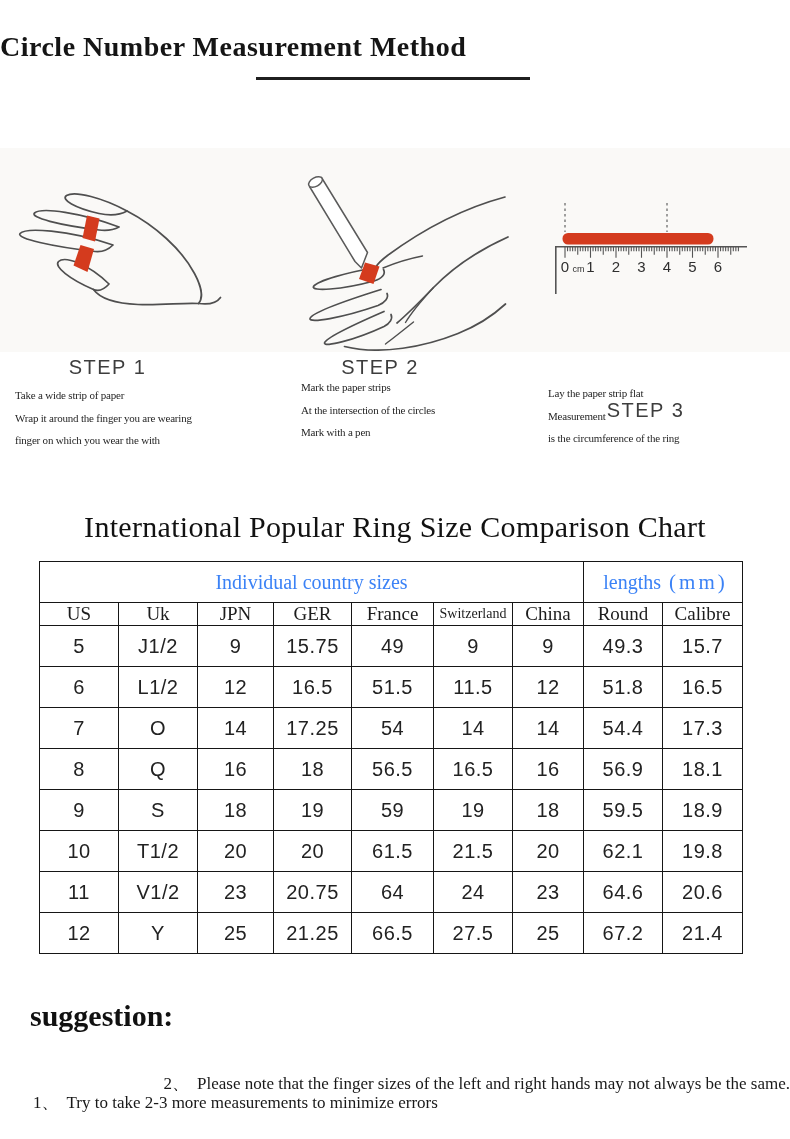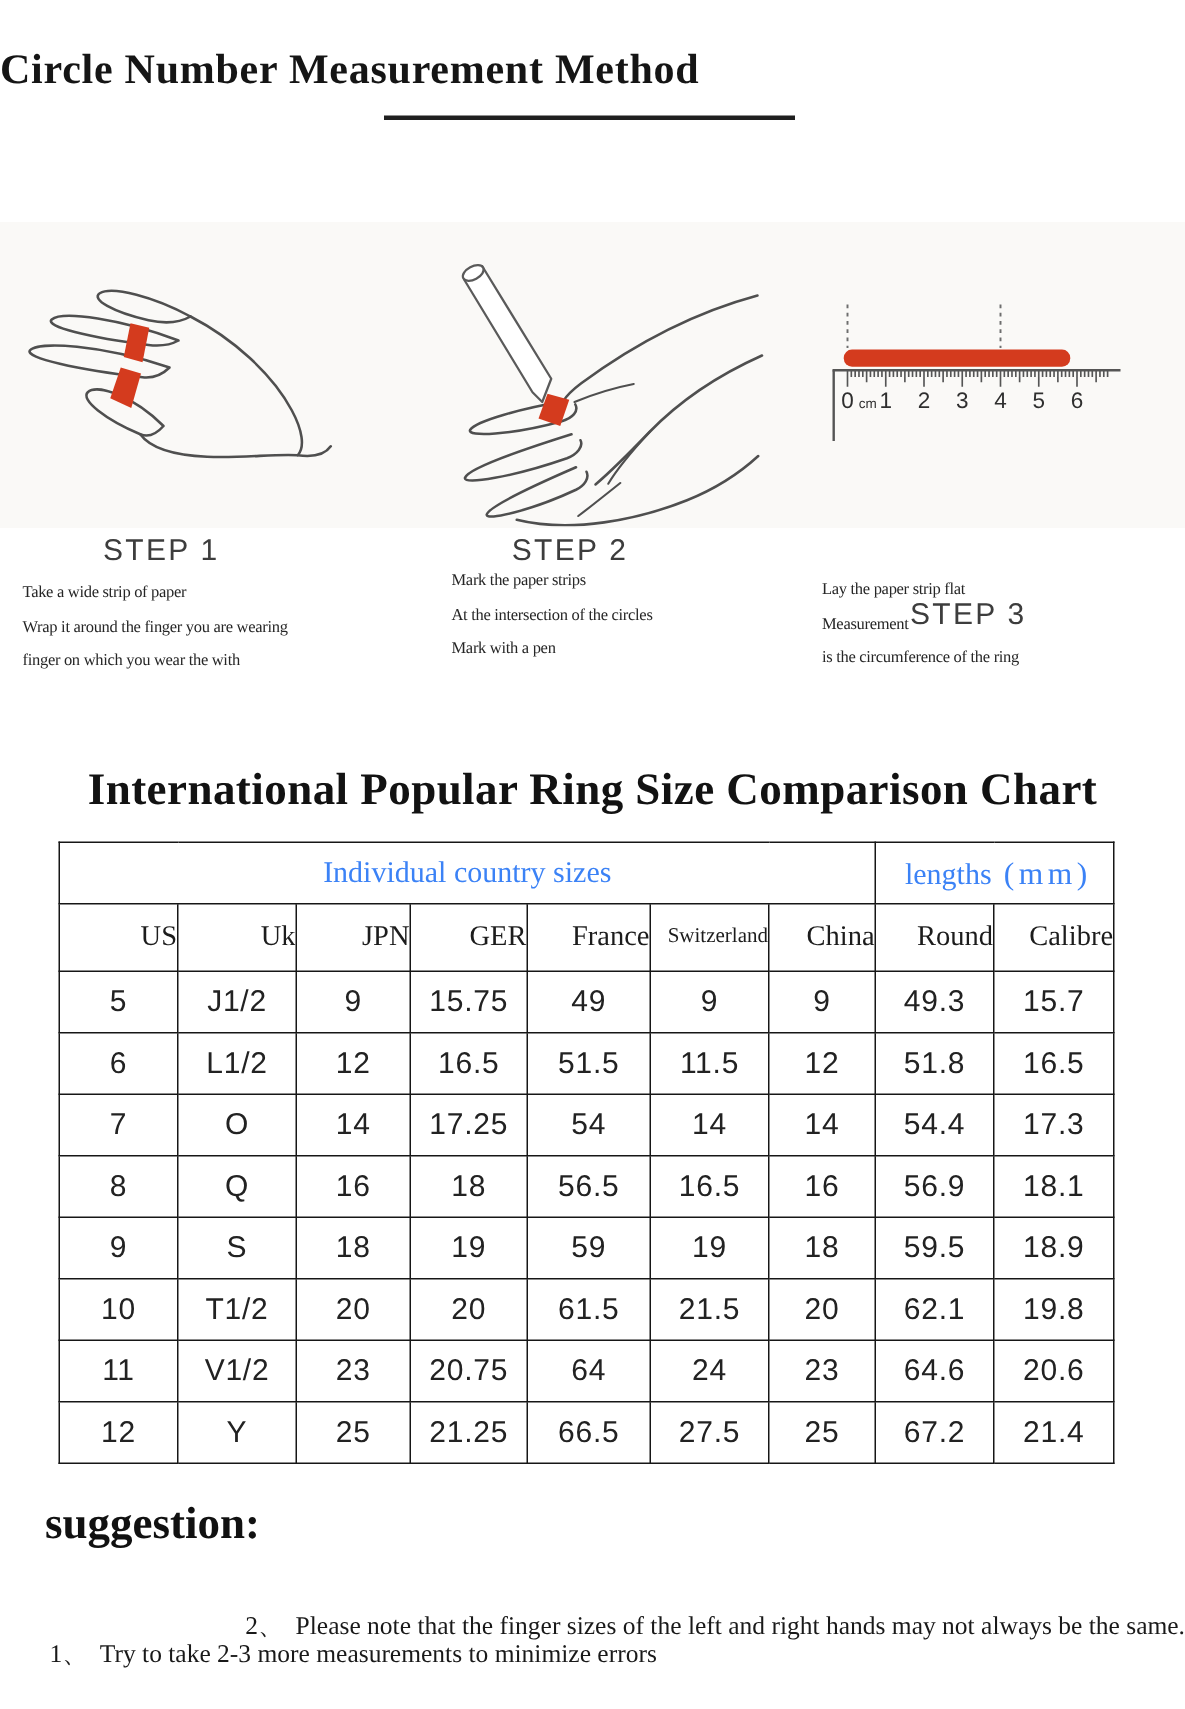--- a/index.html
+++ b/index.html
@@ -36,32 +36,32 @@
   }
   #step1-label { left:25px;  width:165px; }
   #step2-label { left:300px; width:160px; }
   #step3-label { left:563px; width:165px;margin-top:43px; }
   .step-text { position:absolute; font-size:11px; letter-spacing:-0.2px; line-height:22.5px; color:#262626; }
   #step1-text { left:15px;  top:384px; width:280px; }
   #step2-text { left:301px; top:376px; width:242px; }
   #step3-text { left:548px; top:382px; width:246px; }
   .table-title {
     position:absolute; left:0; top:510px; width:100%; text-align:center;
-    font-size:30px; font-weight:700; letter-spacing:0.3px; color:#121212;
+    font-size:30px; font-weight:400; letter-spacing:0.3px; color:#121212;
   }
   .size-table {
     position:absolute; left:39px; top:561px; width:703px;
     border-collapse:collapse; table-layout:fixed; background:#ffffff;
   }
   .size-table th, .size-table td {
     border:1.6px solid #161616; text-align:center; vertical-align:middle;
     font-weight:normal; overflow:hidden;
   }
   .group-row th { height:41px; font-size:20px; color:#3b82f6; }
-  .col-row th   { height:45px; font-size:19px; color:#1c1c1c;text-align:right; }
+  .col-row th   { height:23px; font-size:19px; color:#1c1c1c; }
   .col-row th.small { font-size:14px;margin-top:24px; }
   .size-table td {
     height:41px; font-family:"Liberation Sans", sans-serif;
     font-size:20px; color:#222222; letter-spacing:0.5px;
   }
   .len-th { text-align:left; padding-left:5px; }
   .len-th .unit { letter-spacing:3px; margin-left:8px; font-size:21px; }
   .suggestion-heading {
     position:absolute; left:30px; top:999px; font-size:30px; font-weight:600; color:#111111;
   }

